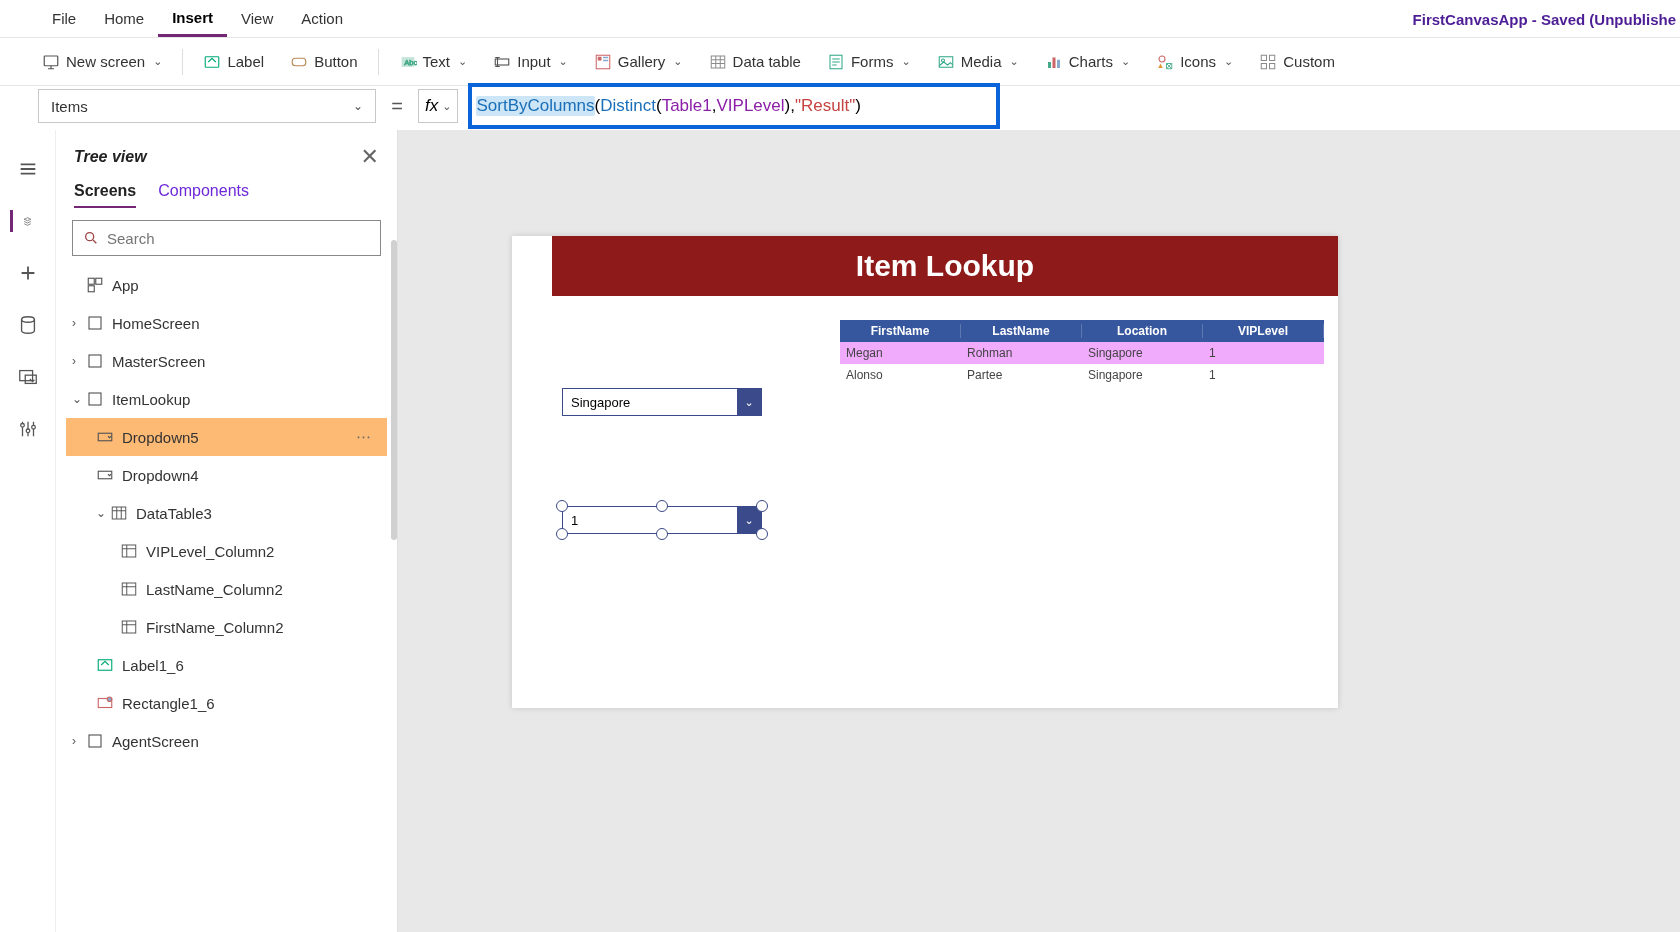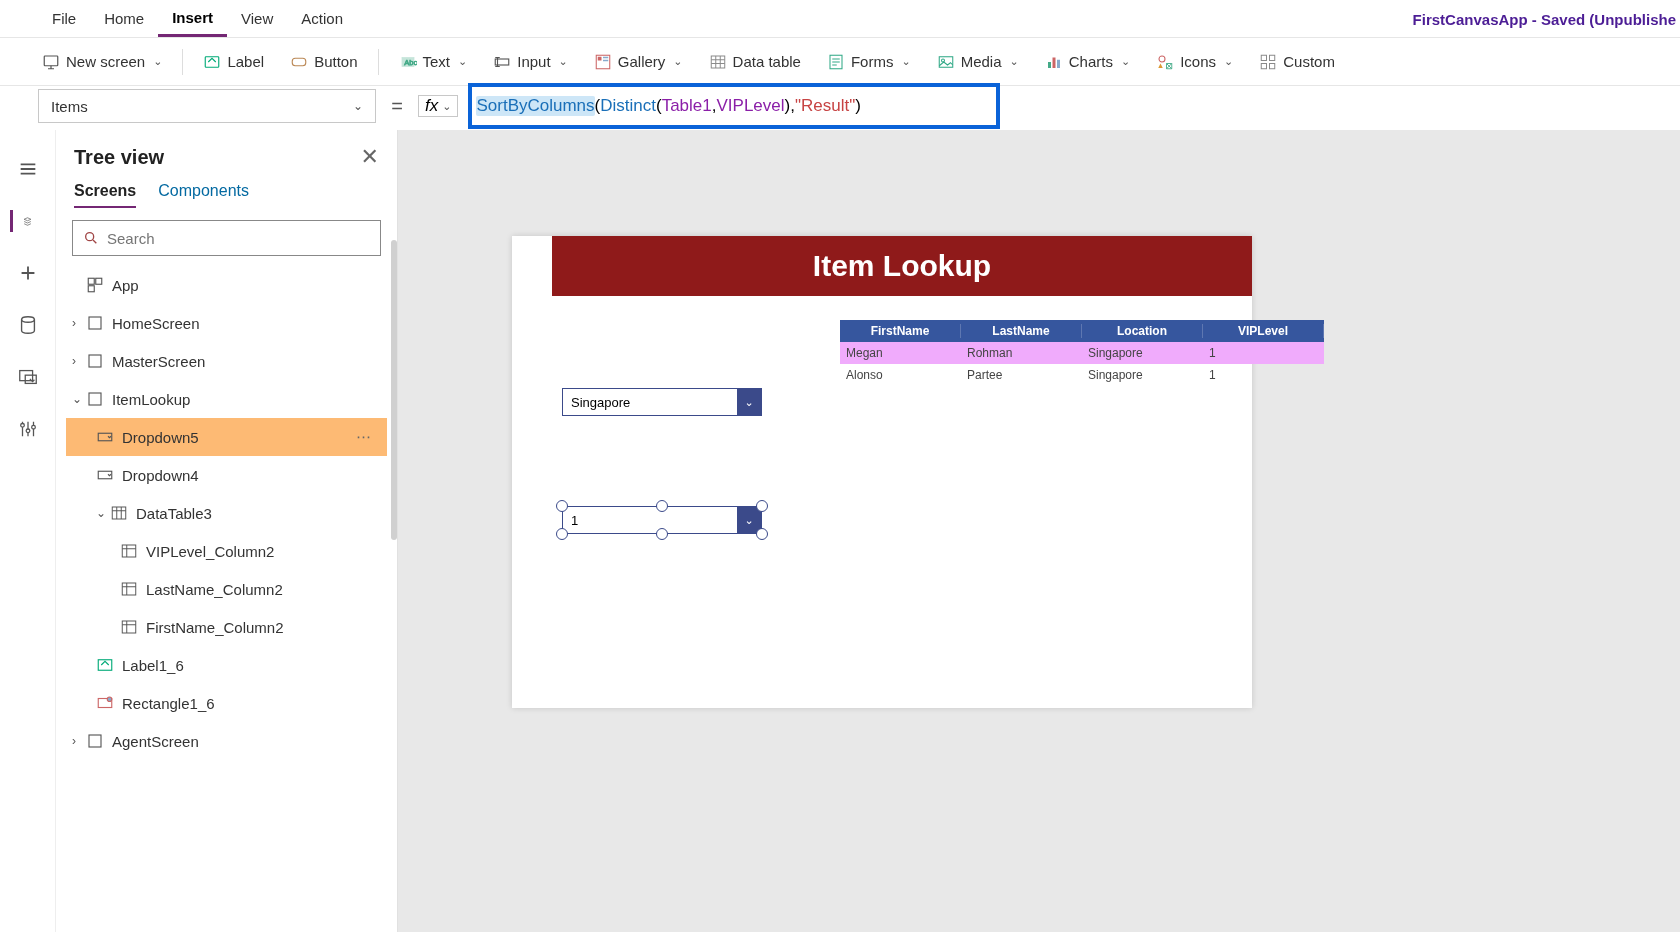--- a/index.html
+++ b/index.html
@@ -16,21 +16,21 @@
 .ribbon .item { display: flex; align-items: center; gap: 6px; padding: 6px 10px; font-size: 15px; color: #333; cursor: pointer; }
 .ribbon .divider { width: 1px; height: 26px; background: #ddd; margin: 0 4px; }
 .ribbon .chev { font-size: 11px; color: #555; margin-left: 2px; }
 .ribbon svg, .ribbon .glyph { width: 18px; height: 18px; }
 
 
 .formula-row { height: 40px; padding: 4px 0 4px 38px; display: flex; align-items: center; gap: 10px; }
 .prop-select { width: 338px; height: 34px; border: 1px solid #c8c8c8; display: flex; align-items: center; padding: 0 12px; font-size: 15px; color: #333; background: #fff; position: relative; }
 .prop-select .chev { margin-left: auto; font-size: 12px; color: #555; }
 .eq { font-size: 20px; color: #555; width: 22px; text-align: center; }
-.fx-box { display: flex; align-items: center; border: 1px solid #c8c8c8; height: 22px; padding: 0 6px; font-style: italic; font-family: "Times New Roman", serif; font-size: 17px; }
+.fx-box { display: flex; align-items: center; border: 1px solid #c8c8c8; height: 34px; padding: 0 6px; font-style: italic; font-family: "Times New Roman", serif; font-size: 17px; }
 .fx-box .chev { font-size: 11px; color: #555; margin-left: 4px; font-style: normal; font-family: "Segoe UI", sans-serif; }
 .formula-input { flex: 1; height: 34px; display: flex; align-items: center; padding-left: 8px; font-family: Consolas, monospace; font-size: 17px; position: relative; }
 .formula-highlight { position: absolute; left: 0px; top: -6px; height: 46px; width: 532px; border: 4px solid #0a63d8; pointer-events: none; }
 .tok-fn { color: #1a6fb8; }
 .tok-hl { background: #cde6f7; border-radius: 2px; }
 .tok-id { color: #8b1fa8; }
 .tok-str { color: #c74343; }
 
 
 .formula-hint { margin-left: 496px; height: 36px; display: flex; align-items: center; gap: 30px; font-size: 16px; color: #555; }
@@ -43,43 +43,43 @@
 .formula-tip { position: absolute; left: 500px; top: 182px; font-size: 17px; font-weight: 600; color: #222; }
 
 
 .left-rail { position: absolute; left: 0; top: 130px; width: 56px; height: calc(100% - 130px); display: flex; flex-direction: column; align-items: center; gap: 30px; padding-top: 28px; border-right: 1px solid #eee; }
 .left-rail .ritem { width: 22px; height: 22px; color: #555; cursor: pointer; display: flex; align-items: center; justify-content: center; }
 .left-rail .ritem.active { border-left: 3px solid #742774; padding-left: 10px; margin-left: -13px; }
 
 
 .tree-panel { position: absolute; left: 56px; top: 130px; width: 342px; height: calc(100% - 130px); border-right: 1px solid #e1e1e1; background: #fff; padding: 14px 10px; }
 .tree-head { display: flex; align-items: center; justify-content: space-between; padding: 0 8px 6px 8px; }
-.tree-head h2 { font-size: 20px; font-weight: 600; color: #222; }
+.tree-head h2 { font-size: 16px; font-weight: 600; color: #222; font-style: italic; }
 .tree-head .close { font-size: 22px; color: #666; cursor: pointer; }
 .tree-tabs { display: flex; gap: 22px; padding: 6px 8px 0 8px; }
-.tree-tabs .ttab { font-size: 16px; color: #0369a1; padding-bottom: 6px; cursor: pointer; }
+.tree-tabs .ttab { font-size: 16px; color: #6d28d9; padding-bottom: 6px; cursor: pointer; }
 .tree-tabs .ttab.active { color: #222; font-weight: 600; border-bottom: 2px solid #742774; }
 .search-box { margin: 12px 6px 10px 6px; height: 36px; border: 1px solid #888; display: flex; align-items: center; padding: 0 10px; }
 .search-box .mag { color: #a04545; margin-right: 8px; }
 .search-box input { border: none; outline: none; font-size: 15px; flex: 1; background: transparent; color: #666; }
 
 .tree-list { font-size: 15px; color: #333; }
 .tree-row { display: flex; align-items: center; height: 38px; padding-left: 6px; cursor: pointer; position: relative; }
 .tree-row.sel { background: #fdba74; }
 .tree-row .chev { width: 14px; font-size: 12px; color: #555; visibility: hidden; }
 .tree-row.has-children .chev { visibility: visible; }
 .tree-row .ico { width: 20px; margin-right: 6px; display: inline-flex; align-items: center; }
 .tree-row .more { position: absolute; right: 14px; color: #666; letter-spacing: 2px; }
 .indent-2 { padding-left: 30px; }
 .indent-3 { padding-left: 54px; }
 
 
 .canvas-area { position: absolute; left: 398px; top: 130px; right: 0; bottom: 0; background: #e8e8e8; padding: 18px; overflow: hidden; }
 .canvas-inner-wrap { padding-left: 96px; padding-top: 88px; }
-.canvas-screen { width: 740px; height: 472px; background: #fff; box-shadow: 0 0 6px rgba(0,0,0,0.15); padding-left: 40px; }
+.canvas-screen { width: 826px; height: 472px; background: #fff; box-shadow: 0 0 6px rgba(0,0,0,0.15); padding-left: 40px; }
 .screen-header { height: 60px; background: #8f1a1a; display: flex; align-items: center; justify-content: center; }
 .screen-header h1 { color: #fff; font-size: 30px; font-weight: 800; }
 
 .dd-box { position: absolute; border: 1px solid #3b4a8a; background: #fff; display: flex; align-items: center; padding: 0 8px; font-size: 13px; width: 200px; height: 28px; }
 .dd-box .dd-chev { position: absolute; right: 0; top: 0; width: 24px; height: 100%; background: #3b4a8a; color: #fff; display: flex; align-items: center; justify-content: center; font-size: 11px; }
 .dd1 { top: 152px; left: 50px; }
 
 .dd2-wrap { position: absolute; top: 270px; left: 50px; width: 200px; height: 28px; }
 .dd2 { width: 100%; height: 100%; position: relative; }
 .sel-handle { position: absolute; width: 12px; height: 12px; background: #fff; border: 1.5px solid #3b4a8a; border-radius: 50%; }

